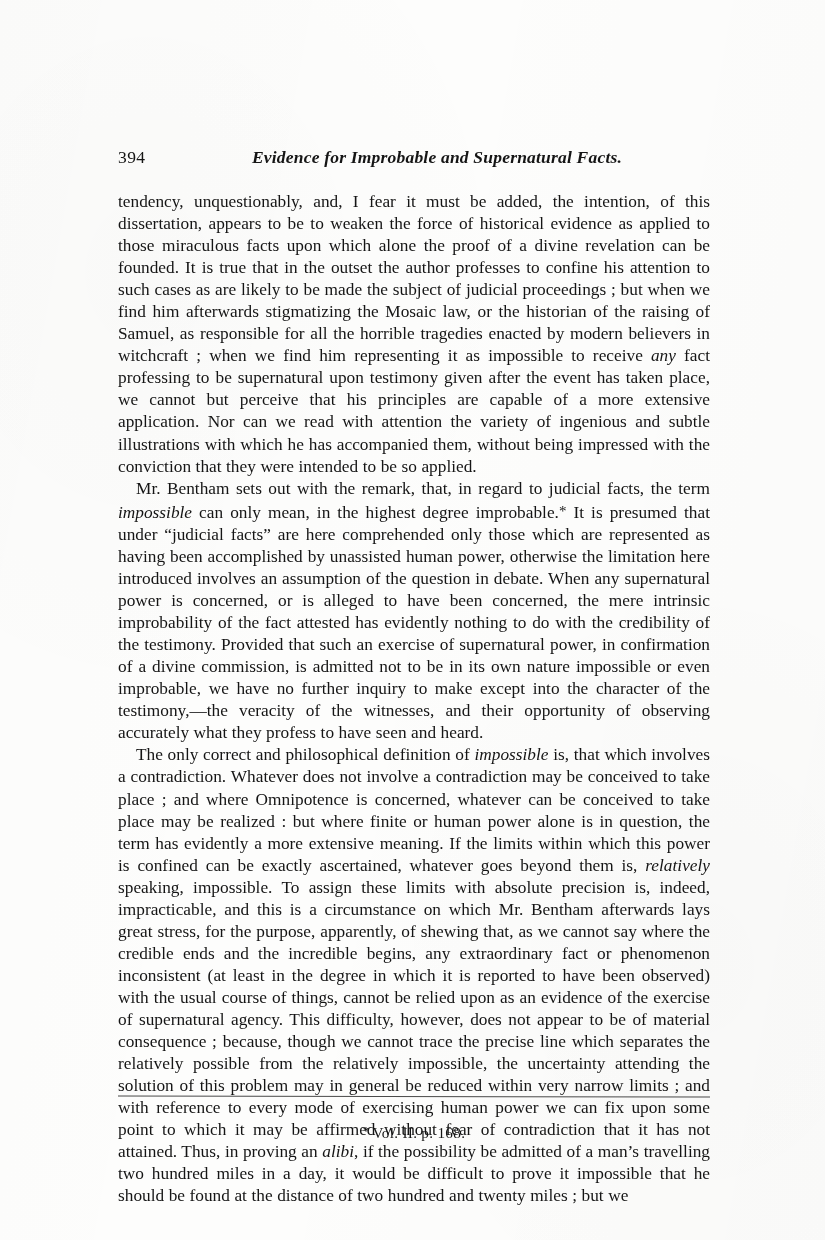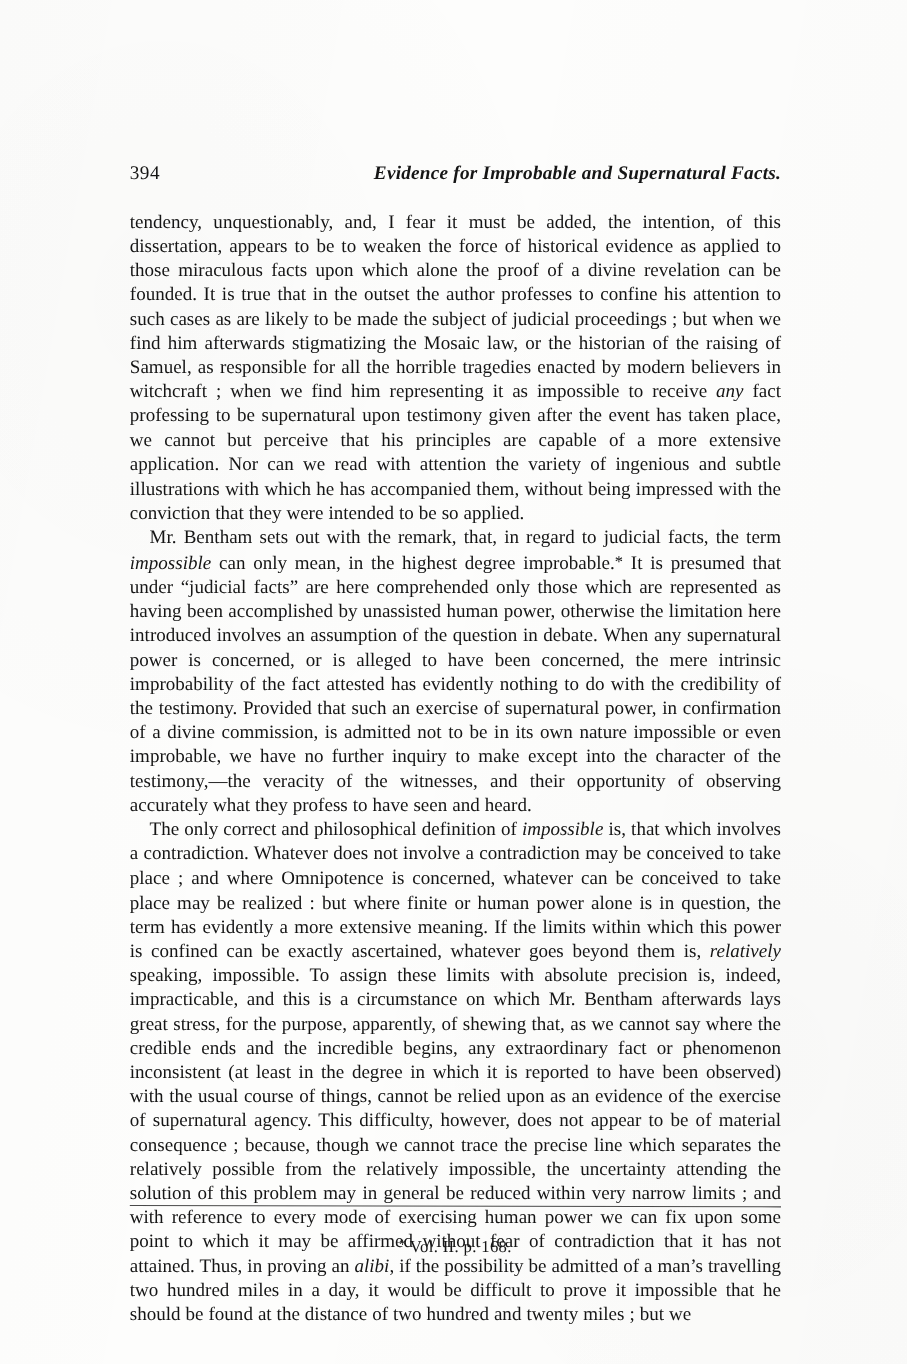--- a/index.html
+++ b/index.html
@@ -49,21 +49,21 @@
     left: 0;
     top: 0;
     font-size: 17.5px;
     letter-spacing: 0.4px;
   }
   .head-title {
     position: absolute;
     left: 0;
     right: 0;
     top: 0;
-    text-align: right;
+    text-align: center;
     font-style: italic;
     font-weight: bold;
     font-size: 17.5px;
     letter-spacing: 0.2px;
     padding-left: 46px;
   }
 
   
   .body-text {
     margin-top: 2px;

